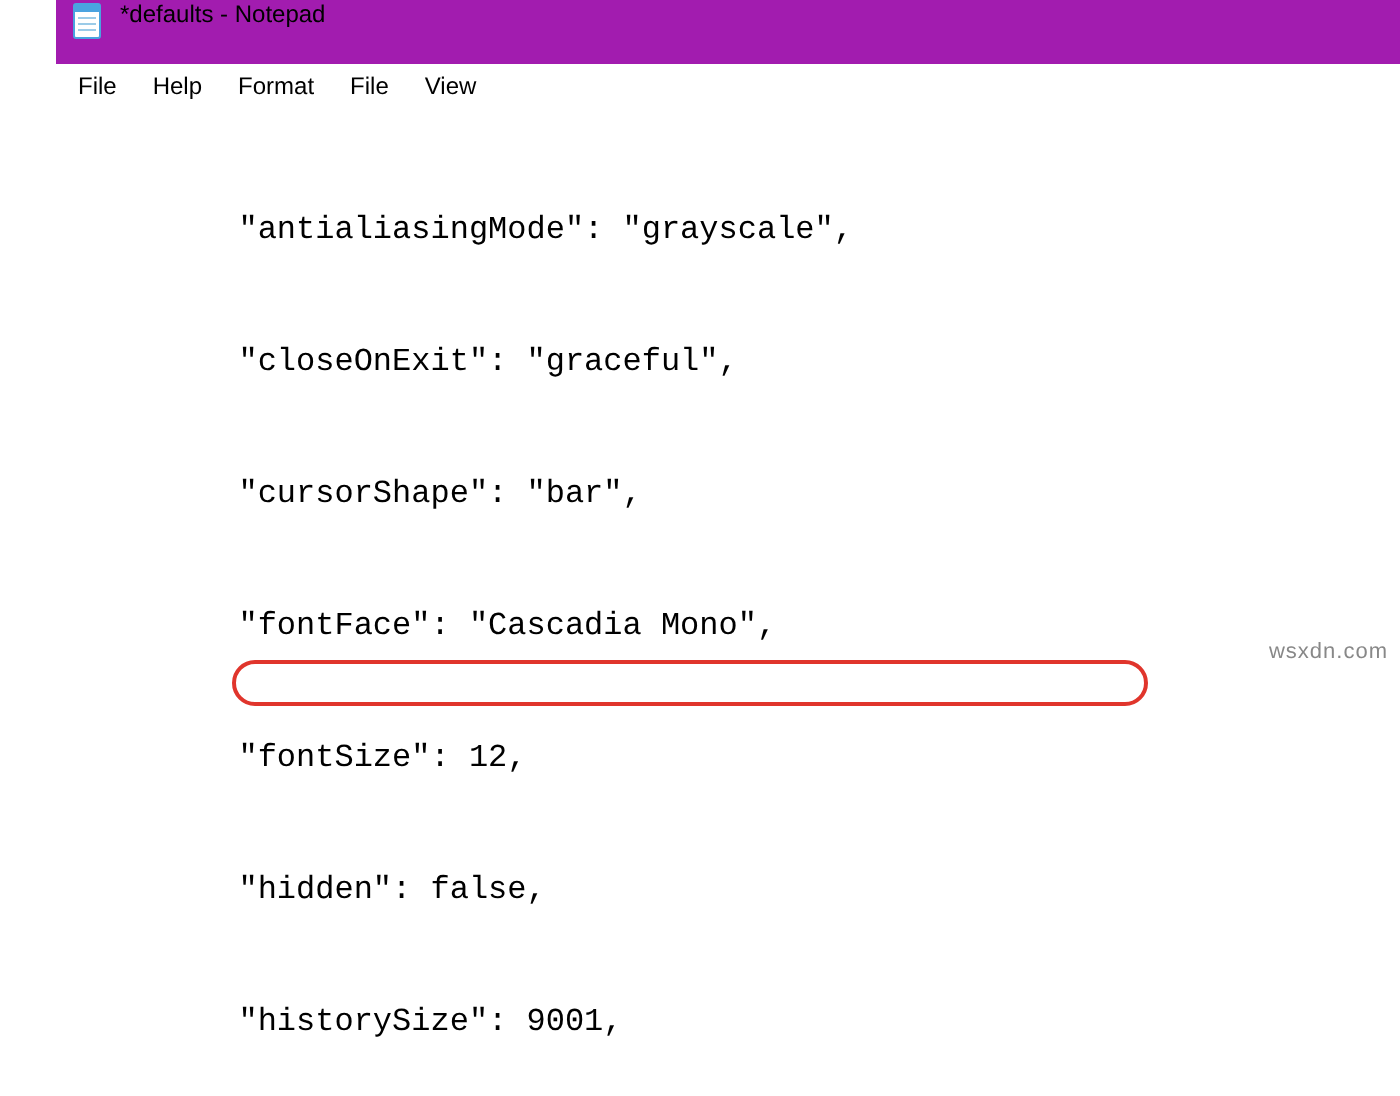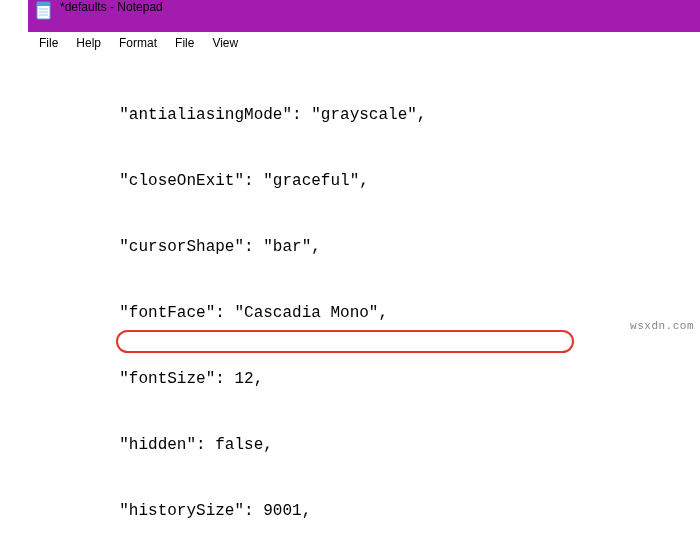--- a/index.html
+++ b/index.html
@@ -73,21 +73,21 @@
       pointer-events: none;
     }
     .watermark {
       position: absolute;
       right: 6px;
       top: 320px;
       font-size: 11px;
       color: #888;
       writing-mode: horizontal-tb;
       transform: rotate(0deg);
-      font-family: Liberation Mono, monospace;
+      font-family: Liberation Sans, sans-serif;
       letter-spacing: 0.5px;
     }
   </style>
 </head>
 <body>
 
 <div class="titlebar">
   <span class="app-icon">
     <svg viewBox="0 0 16 20">
       <rect x="1" y="2" width="13" height="17" rx="1" fill="#fff" stroke="#4aa3e0" stroke-width="1"></rect>

